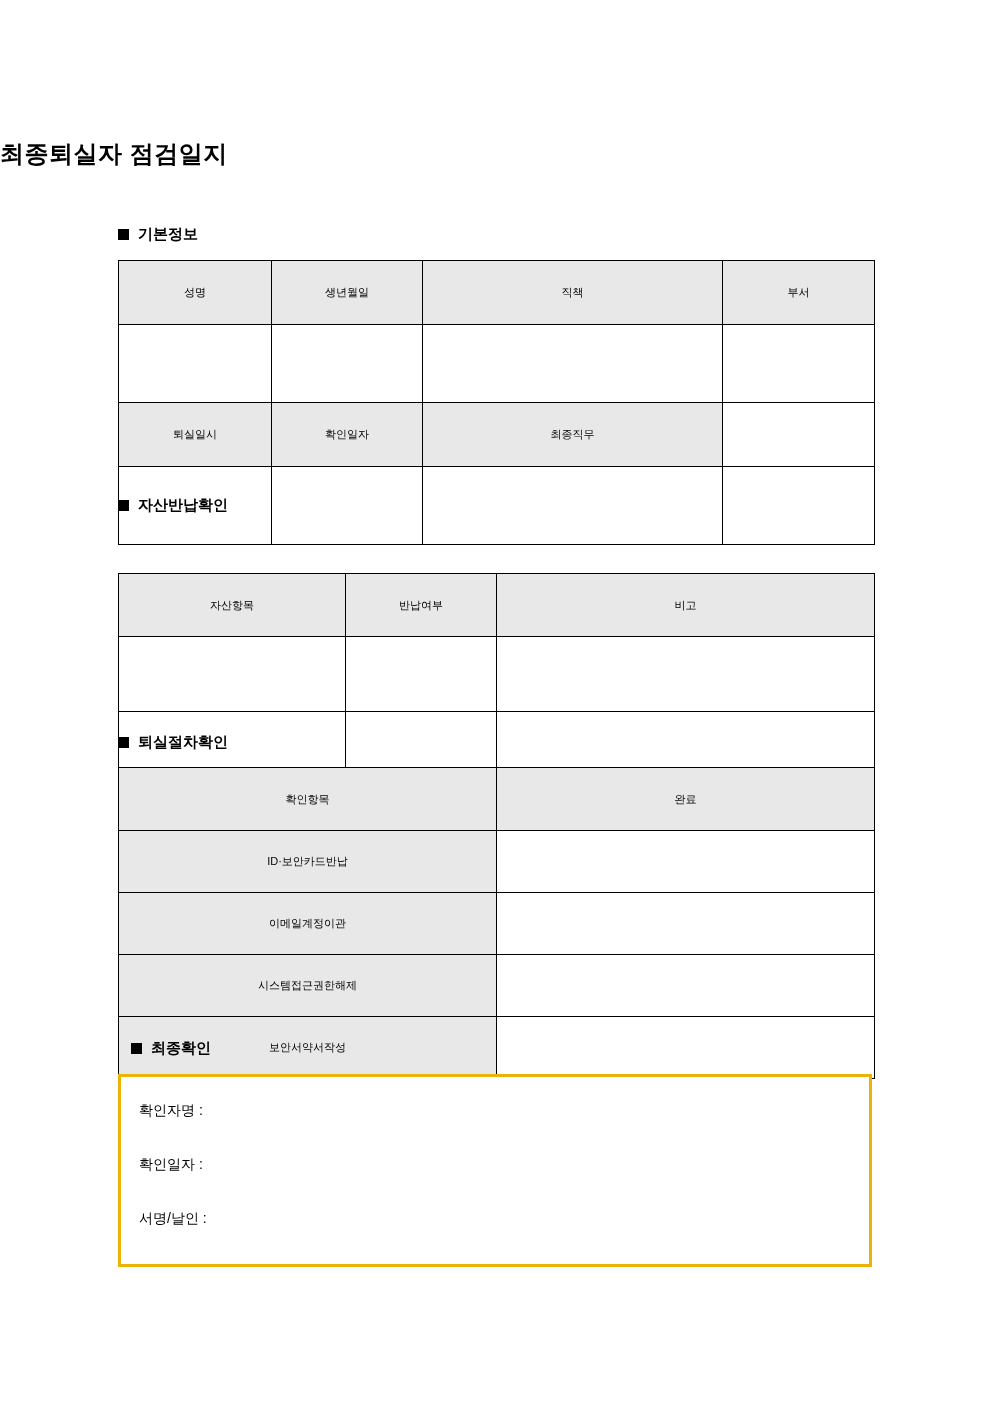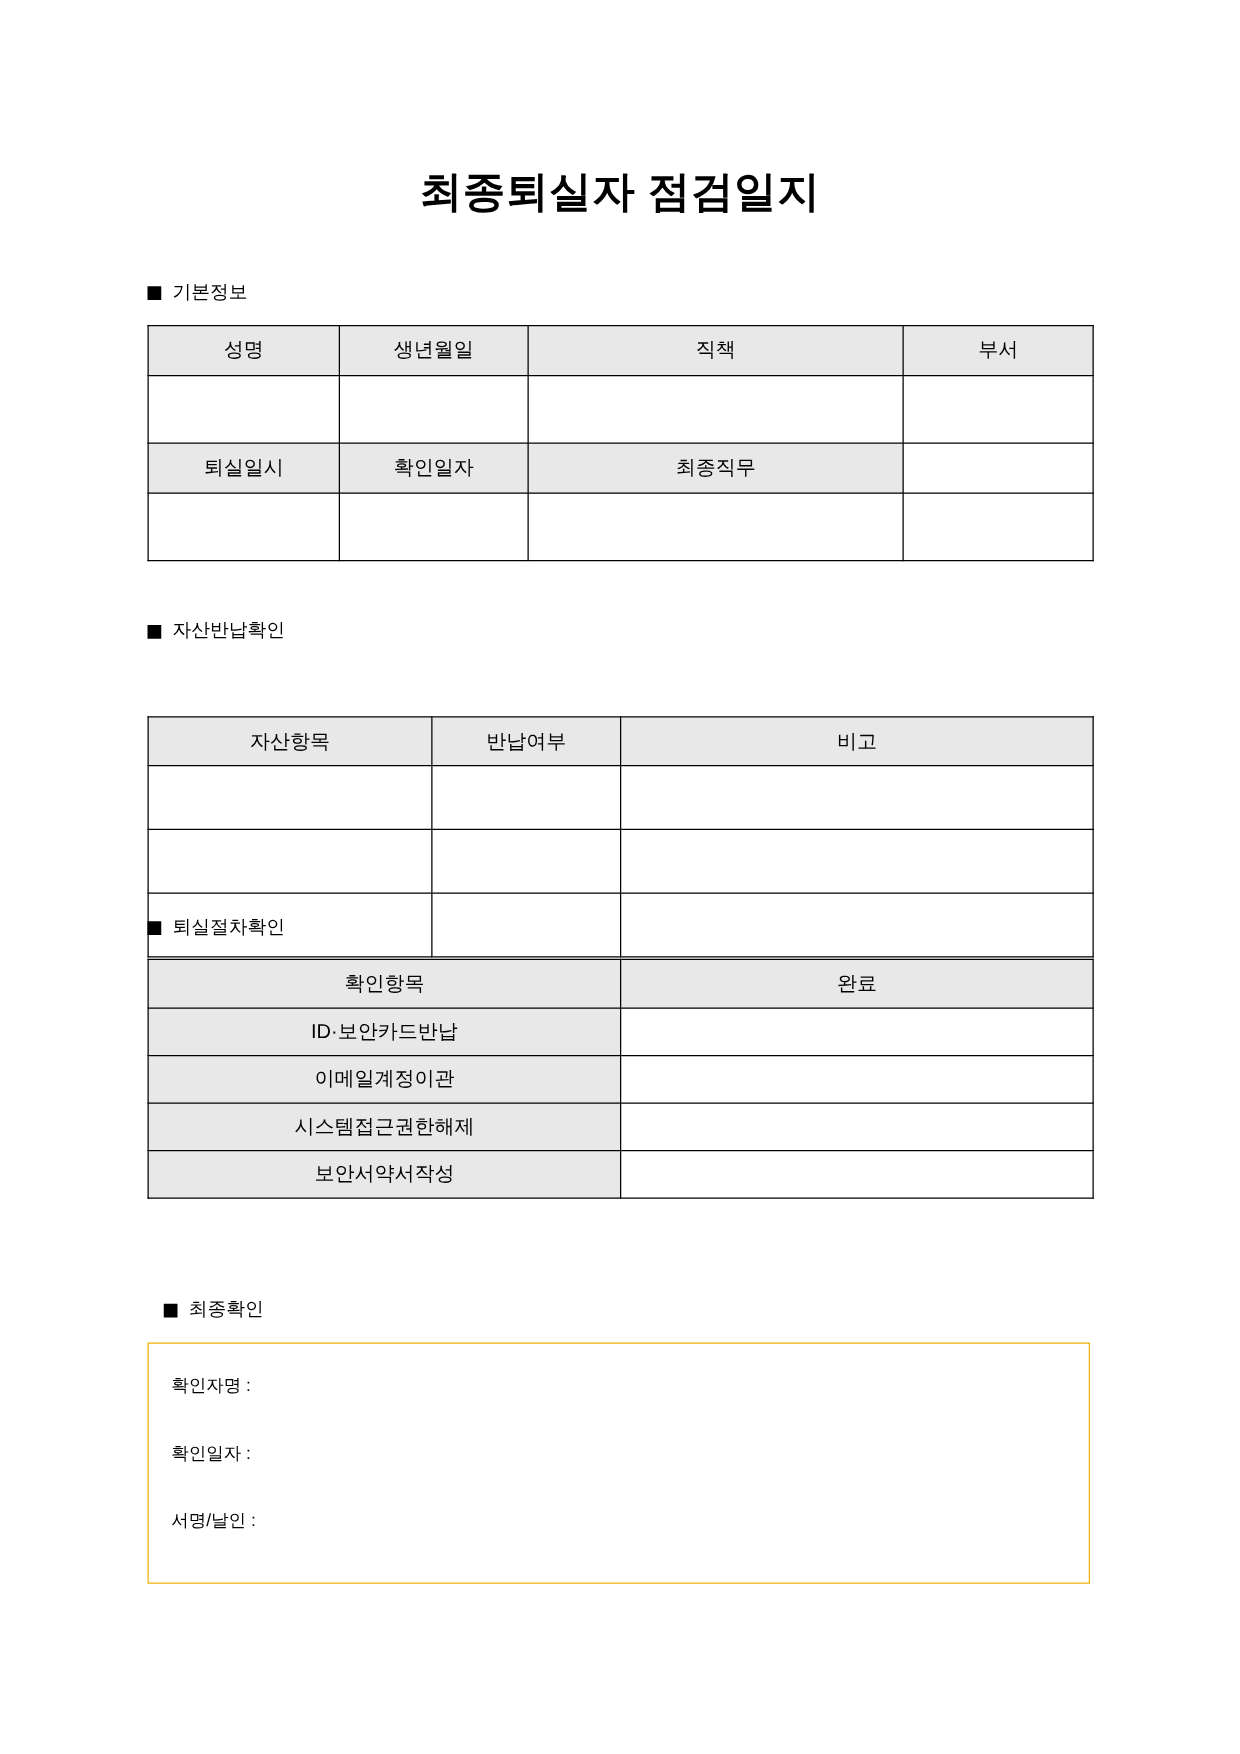--- a/index.html
+++ b/index.html
@@ -21,34 +21,33 @@
     inset: 0;
     background: #ffffff;
   }
 
   
   .doc-title {
     position: absolute;
     left: 0;
     right: 0;
     top: 134px;
-    text-align: center;
-    font-size: 34px;
+    font-size: 24px;
     font-weight: bold;
     letter-spacing: 0.5px;
     line-height: 40px;
     white-space: pre;
   }
 
   
   .section-head {
     position: absolute;
     left: 118px;
     font-size: 15px;
-    font-weight: normal;
+    font-weight: bold;
     line-height: 20px;
     display: flex;
     align-items: center;
     gap: 9px;
     white-space: nowrap;
   }
   .bullet-square {
     display: inline-block;
     width: 11px;
     height: 11px;
@@ -59,24 +58,24 @@
   
   .tbl {
     position: absolute;
     left: 118px;
     border-collapse: collapse;
     table-layout: fixed;
     background: #ffffff;
   }
   .tbl td {
     border: 1px solid #000000;
-    font-size: 16px;
+    font-size: 11px;
     text-align: center;
     vertical-align: middle;
-    padding: 0;
+    padding: 12px;
     color: #000000;
   }
   .hdr {
     background: #e8e8e8;
   }
   .blank {
     background: #ffffff;
   }
 
   
@@ -94,21 +93,21 @@
   #table-process td.h { height: 38px; margin-top: 44px; }
   #table-process td.r { height: 37px; }
 
   
   #final-box {
     position: absolute;
     left: 118px;
     top: 1074px;
     width: 754px;
     height: 193px;
-    border: 1px solid #eab308;
+    border: 3px solid #eab308;
     background: #ffffff;
     box-sizing: border-box;
   }
   .final-line {
     position: absolute;
     left: 18px;
     font-size: 14px;
     line-height: 20px;
     white-space: pre;
     color: #000000;

